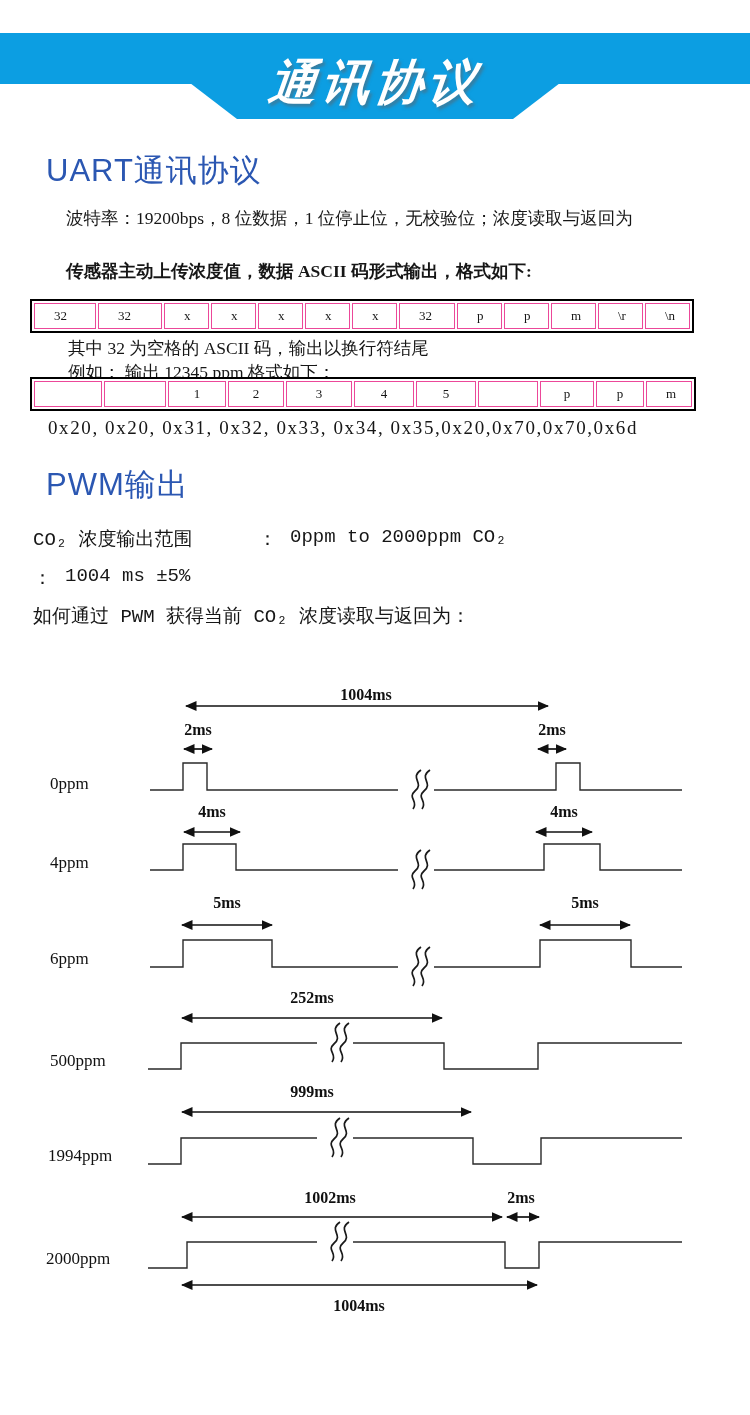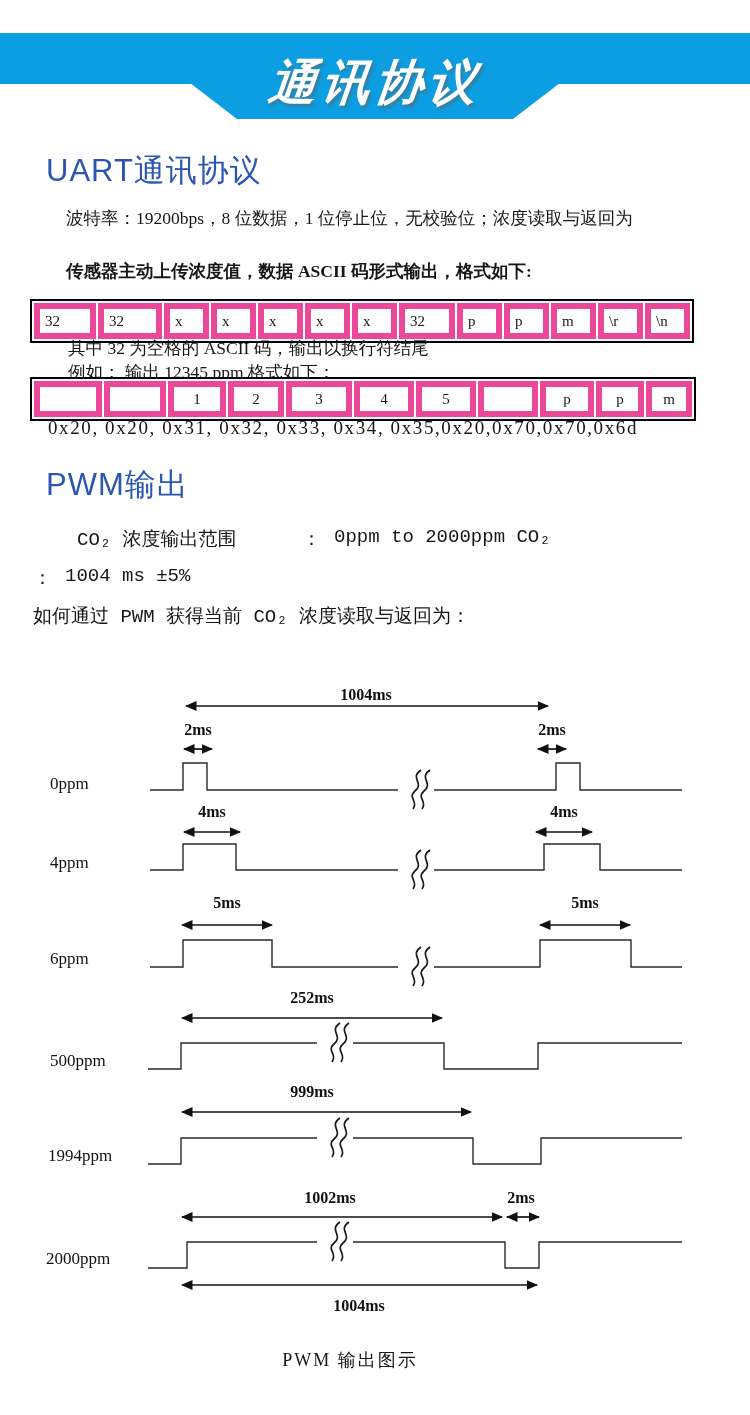--- a/index.html
+++ b/index.html
@@ -34,30 +34,30 @@
   .l-intro1{top:206px;}
   .l-intro2{top:236px;}
   .l-upload{top:259px;}
   .l-note1{top:336px;padding-left:38px;}
   .l-note2{top:360px;padding-left:38px;}
   .hex{position:absolute;top:403px;left:34px;margin:14px;font-size:19px;letter-spacing:1.6px;white-space:nowrap;}
 
   
   table.fmt{position:absolute;left:30px;width:663px;table-layout:fixed;
             border-collapse:separate;border-spacing:2px;border:2px solid #000;background:#fff;}
-  table.fmt td{border:6px solid #ec4899;height:22px;padding:1px 5px;font-size:15px;
+  table.fmt td{border:1px solid #ec4899;height:22px;padding:1px 19px;font-size:13px;
                font-family:"Liberation Serif",serif;overflow:hidden;}
   .t1{top:299px;}
   .t2{top:377px;}
   .t2 td{text-align:center;padding:1px 2px;}
 
   
   .spec{position:absolute;left:33px;display:flex;margin:0;white-space:nowrap;
         font-family:"Liberation Mono",monospace;font-size:19px;}
-  .spec .lbl{width:225px;margin-left:44px;}
+  .spec .lbl{width:225px;}
   .spec .col{width:32px;}
   .s1{top:526px;}
   .s2{top:565px;}
   .s3{top:603px;}
   .s4{top:639px;}
 
   
   .diagram{position:absolute;top:680px;left:0;}
   .wave{fill:none;stroke:#2a2a2a;stroke-width:1.4px;}
   .dim{stroke:#111;stroke-width:1.7px;}
@@ -235,15 +235,14 @@
       <line class="dim" x1="182" y1="1217" x2="502" y2="1217" marker-start="url(#ah)" marker-end="url(#ah)"></line>
       <line class="dim" x1="507" y1="1217" x2="539" y2="1217" marker-start="url(#ah)" marker-end="url(#ah)"></line>
       <text class="rlab" x="46" y="1264">2000ppm</text>
       <path class="wave" d="M148,1268 H187 V1242 H328 M352,1242 H505 V1268 H539 V1242 H682"></path>
       <use href="#brk" x="331" y="1242"></use>
       <line class="dim" x1="182" y1="1285" x2="537" y2="1285" marker-start="url(#ah)" marker-end="url(#ah)"></line>
       <text class="dlab" x="359" y="1311">1004ms</text>
     </g>
   </svg>
 
-  <p class="caption">PWM 输出图示</p>
 
 </div>
 
 </body></html>

